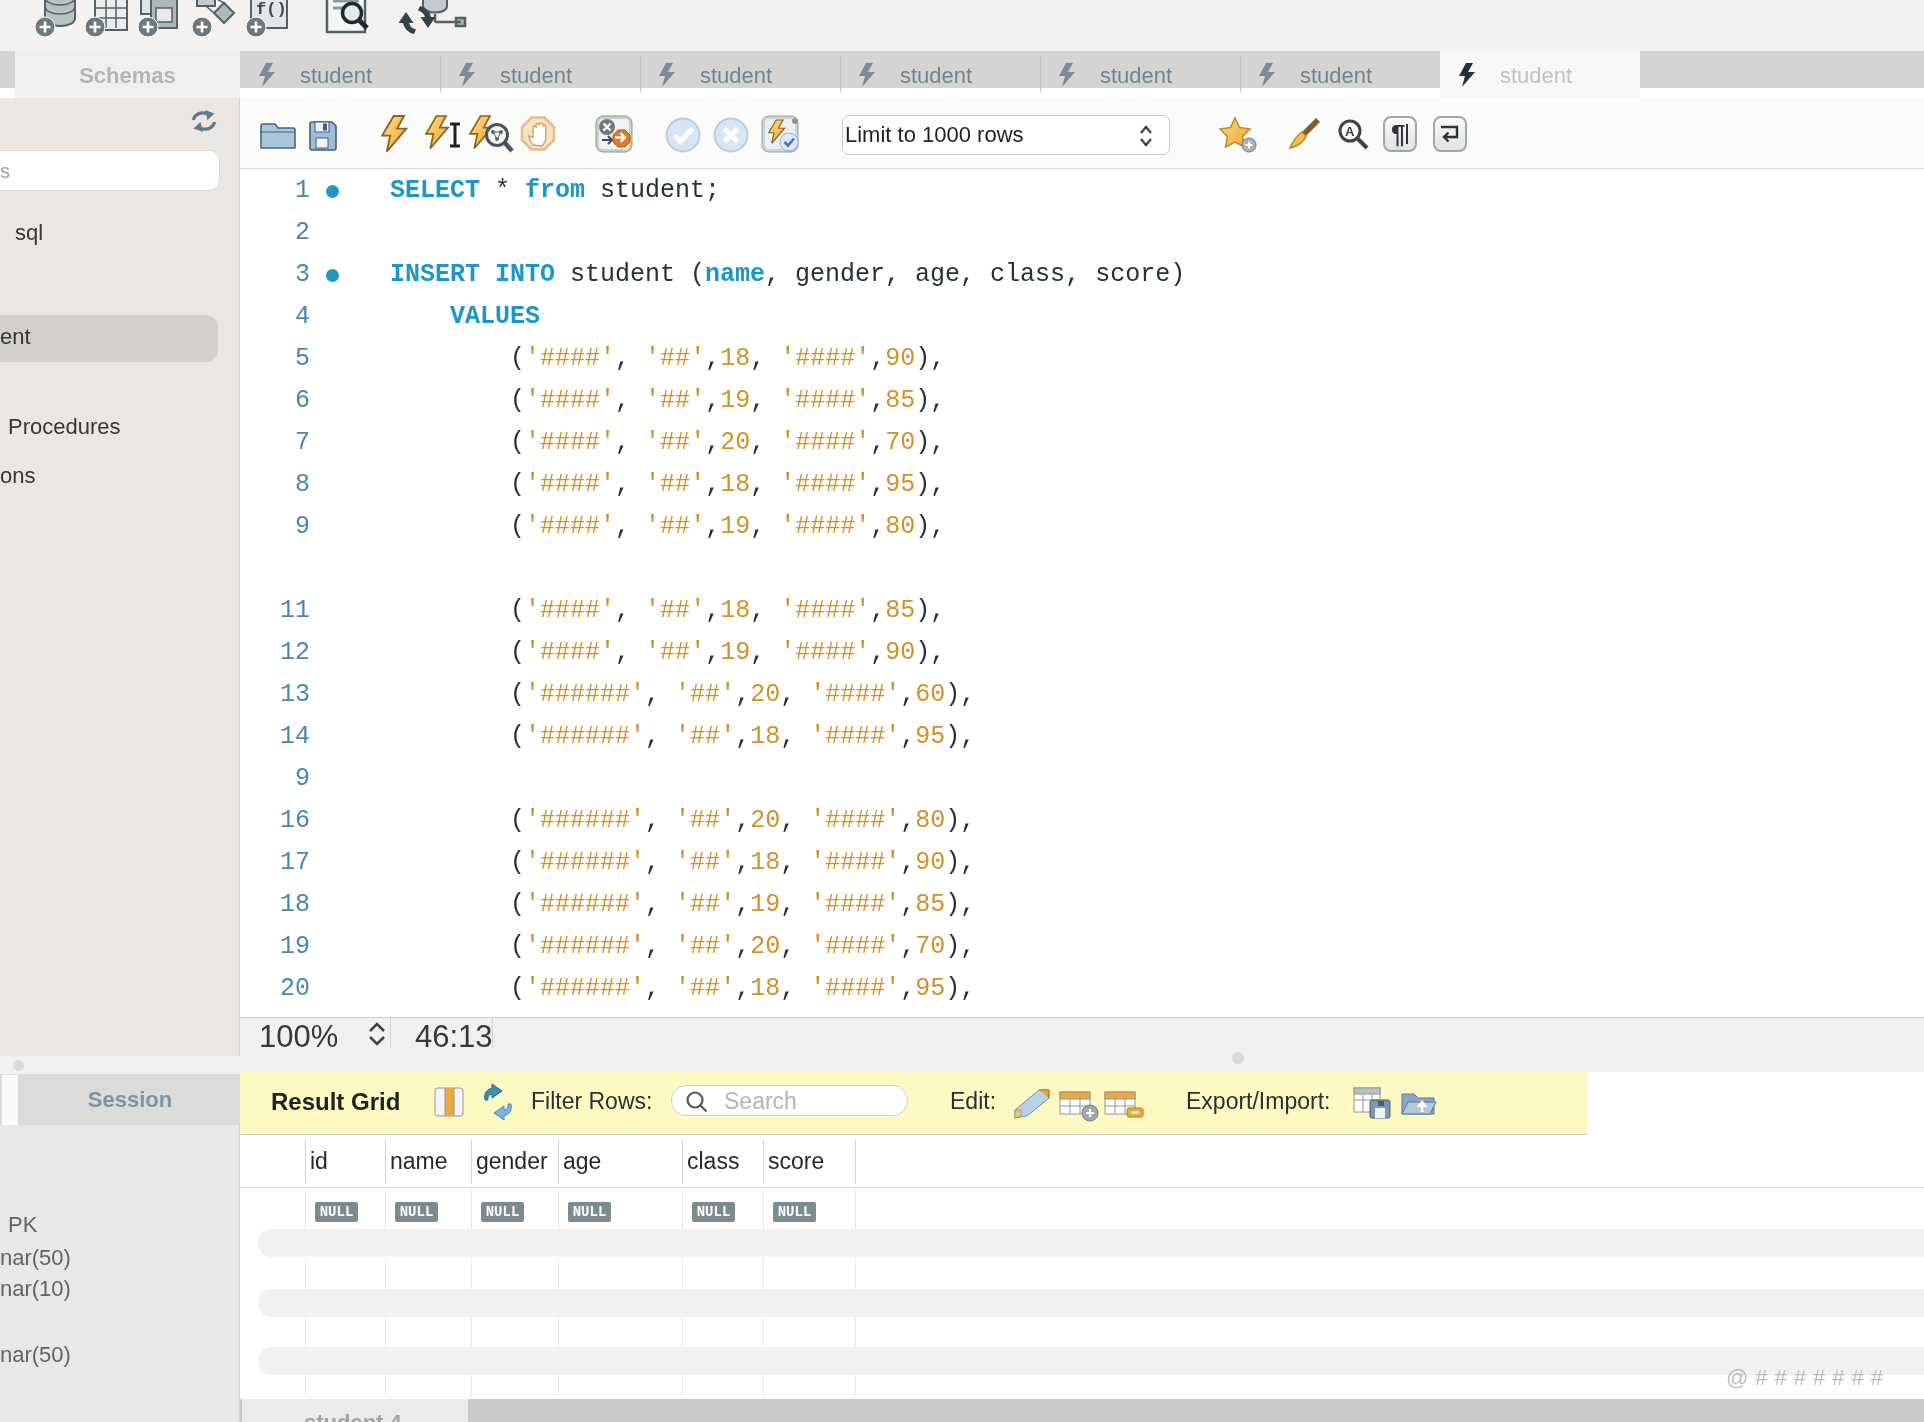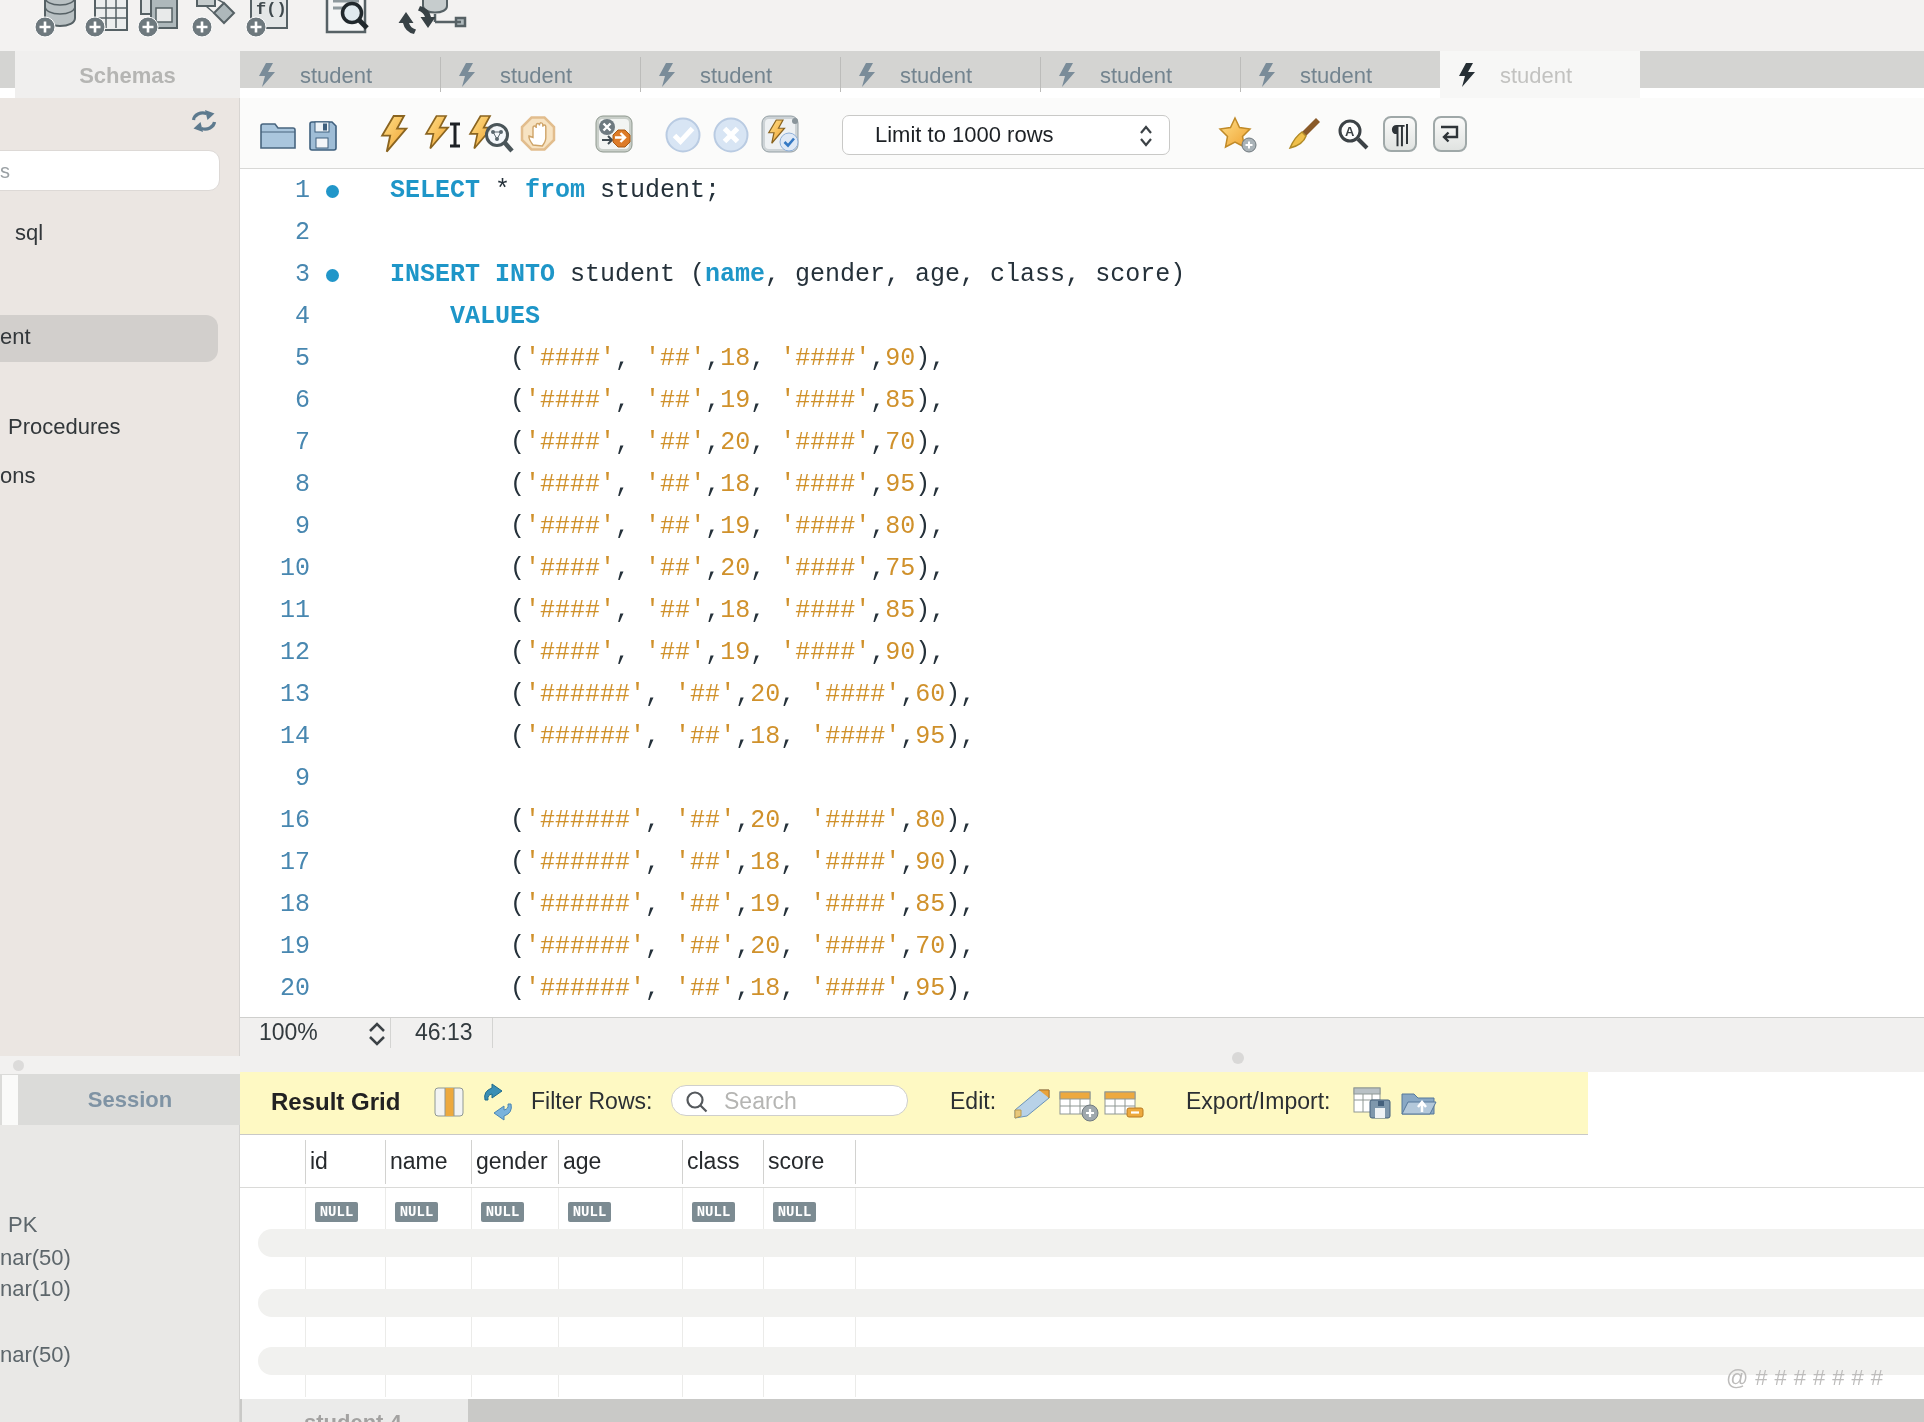--- a/index.html
+++ b/index.html
@@ -30,21 +30,21 @@
 
 #code{position:absolute;left:0;top:72px;width:1684px;height:945px;font-family:"Liberation Mono",monospace;font-size:25px}
 .cl{position:absolute;left:0;width:1684px;height:42px;line-height:42px;white-space:pre}
 .cl .num{position:absolute;left:0;width:70px;text-align:right;color:#4887b0}
 .cl .dot{position:absolute;left:86px;top:15px;width:13px;height:13px;border-radius:50%;background:#2196c9}
 .cl .src{position:absolute;left:150px;color:#25313a}
 .k{color:#1e96c8;font-weight:bold}
 .s{color:#d0912b}
 .cj{font-weight:normal}
 
-#stbar{position:absolute;left:0;top:919px;width:1684px;height:31px;background:#f1f0ef;border-top:1px solid #cfcfcd;font-size:23px;color:#323a3e}
+#stbar{position:absolute;left:0;top:919px;width:1684px;height:31px;background:#f1f0ef;border-top:1px solid #cfcfcd;font-size:31px;color:#323a3e}
 #stbar .sep{position:absolute;top:0;width:1px;height:30px;background:#d4d4d2}
 #gap{position:absolute;left:0;top:950px;width:1684px;height:24px;background:#f1f0ef}
 #gap .dot{position:absolute;left:992px;top:4px;width:12px;height:12px;border-radius:50%;background:#d9d8d7}
 
 #rtool{position:absolute;left:0;top:974px;width:1348px;height:63px;background:#fef9c3;border-bottom:1px solid #c9c9c7;font-size:23px;color:#2b2f33}
 #rsearch{position:absolute;left:431px;top:13px;width:237px;height:31px;background:#fff;border:1px solid #cfcfcd;border-radius:15px}
 
 #grid{position:absolute;left:0;top:1038px;width:1684px;height:263px;background:#fff}
 .gv{position:absolute;top:0;width:1px;height:263px;background:#ebebe9}
 .gvh{position:absolute;top:4px;width:1px;height:44px;background:#d2d2d0}
@@ -250,21 +250,21 @@
           <stop offset="0" stop-color="#ffe08a"></stop>
           <stop offset="1" stop-color="#efa12f"></stop>
         </linearGradient>
         <rect x="2" y="2" width="36" height="36" rx="7" fill="#cdd3d6" stroke="#95a0a5"></rect>
  <rect x="5" y="5" width="30" height="30" rx="4" fill="#eef1f3"></rect>
  <path transform="translate(8,6) scale(0.75)" d="M11 0 L1 17 h7 L5 31 L22 11 h-8 L20 0 z" fill="url(#g1)" stroke="#8a6420" stroke-width="1.6"></path>
  <circle cx="29" cy="28" r="9" fill="#dfe9f6" stroke="#8fb0d8"></circle>
  <path d="M24.5 28 l3.5 3.5 6 -7" stroke="#3579c4" stroke-width="2.6" fill="none"></path>
  <circle cx="35" cy="7" r="3" fill="#8a959b"></circle>
       </svg>
-      <div style="position: absolute; left: 602px; top: 17px; width: 328px; height: 40px; background: rgb(255, 255, 255); border: 1px solid rgb(201, 201, 199); border-radius: 7px; font-size: 22px; color: rgb(29, 33, 37); line-height: 38px; padding-left: 32px;">Limit to 1000 rows<svg width="14" height="24" viewBox="0 0 14 24" style="position:absolute;right:16px;top:8px">
+      <div style="position: absolute; left: 602px; top: 17px; width: 328px; height: 40px; background: rgb(255, 255, 255); border: 1px solid rgb(201, 201, 199); border-radius: 7px; font-size: 22px; color: rgb(29, 33, 37); line-height: 38px; padding-left: 2px;">Limit to 1000 rows<svg width="14" height="24" viewBox="0 0 14 24" style="position:absolute;right:16px;top:8px">
           <path d="M2 9 l5 -6 5 6" fill="none" stroke="#3c4246" stroke-width="2.2"></path>
           <path d="M2 15 l5 6 5 -6" fill="none" stroke="#3c4246" stroke-width="2.2"></path>
         </svg></div>
       <svg width="40" height="38" viewBox="0 0 40 38" style="position: absolute; left: 978px; top: 18px; overflow: visible;">
         <linearGradient id="g1" x1="0" y1="0" x2="1" y2="1">
           <stop offset="0" stop-color="#ffe08a"></stop>
           <stop offset="1" stop-color="#efa12f"></stop>
         </linearGradient>
         <path d="M17 2 l4.5 9.5 10.5 1.5 -7.5 7.5 2 10.5 -9.5 -5 -9.5 5 2 -10.5 -7.5 -7.5 10.5 -1.5 z" fill="url(#g1)" stroke="#c08a28" stroke-width="1.5"></path>
  <circle cx="31" cy="29" r="7" fill="#aab3b8" stroke="#6f787d"></circle>
@@ -298,21 +298,20 @@
   <div id="code">
       <div class="cl" style="top: 0px;"><span class="num">1</span><span class="dot"></span><span class="src"><span class="k">SELECT</span> * <span class="k">from</span> student;</span></div>
       <div class="cl" style="top: 42px;"><span class="num">2</span><span class="src"></span></div>
       <div class="cl" style="top: 84px;"><span class="num">3</span><span class="dot"></span><span class="src"><span class="k">INSERT INTO</span> student (<span class="k">name</span>, gender, age, class, score)</span></div>
       <div class="cl" style="top: 126px;"><span class="num">4</span><span class="src">    <span class="k">VALUES</span></span></div>
       <div class="cl" style="top: 168px;"><span class="num">5</span><span class="src">        (<span class="s">'<b class="cj">####</b>'</span>, <span class="s">'<b class="cj">##</b>'</span>,<span class="s">18</span>, <span class="s">'<b class="cj">####</b>'</span>,<span class="s">90</span>),</span></div>
       <div class="cl" style="top: 210px;"><span class="num">6</span><span class="src">        (<span class="s">'<b class="cj">####</b>'</span>, <span class="s">'<b class="cj">##</b>'</span>,<span class="s">19</span>, <span class="s">'<b class="cj">####</b>'</span>,<span class="s">85</span>),</span></div>
       <div class="cl" style="top: 252px;"><span class="num">7</span><span class="src">        (<span class="s">'<b class="cj">####</b>'</span>, <span class="s">'<b class="cj">##</b>'</span>,<span class="s">20</span>, <span class="s">'<b class="cj">####</b>'</span>,<span class="s">70</span>),</span></div>
       <div class="cl" style="top: 294px;"><span class="num">8</span><span class="src">        (<span class="s">'<b class="cj">####</b>'</span>, <span class="s">'<b class="cj">##</b>'</span>,<span class="s">18</span>, <span class="s">'<b class="cj">####</b>'</span>,<span class="s">95</span>),</span></div>
       <div class="cl" style="top: 336px;"><span class="num">9</span><span class="src">        (<span class="s">'<b class="cj">####</b>'</span>, <span class="s">'<b class="cj">##</b>'</span>,<span class="s">19</span>, <span class="s">'<b class="cj">####</b>'</span>,<span class="s">80</span>),</span></div>
-      <div class="cl" style="top: 378px;"><span class="num">10</span><span class="src">        (<span class="s">'<b class="cj">####</b>'</span>, <span class="s">'<b class="cj">##</b>'</span>,<span class="s">20</span>, <span class="s">'<b class="cj">####</b>'</span>,<span class="s">75</span>),</span></div>
       <div class="cl" style="top: 420px;"><span class="num">11</span><span class="src">        (<span class="s">'<b class="cj">####</b>'</span>, <span class="s">'<b class="cj">##</b>'</span>,<span class="s">18</span>, <span class="s">'<b class="cj">####</b>'</span>,<span class="s">85</span>),</span></div>
       <div class="cl" style="top: 462px;"><span class="num">12</span><span class="src">        (<span class="s">'<b class="cj">####</b>'</span>, <span class="s">'<b class="cj">##</b>'</span>,<span class="s">19</span>, <span class="s">'<b class="cj">####</b>'</span>,<span class="s">90</span>),</span></div>
       <div class="cl" style="top: 504px;"><span class="num">13</span><span class="src">        (<span class="s">'<b class="cj">######</b>'</span>, <span class="s">'<b class="cj">##</b>'</span>,<span class="s">20</span>, <span class="s">'<b class="cj">####</b>'</span>,<span class="s">60</span>),</span></div>
       <div class="cl" style="top: 546px;"><span class="num">14</span><span class="src">        (<span class="s">'<b class="cj">######</b>'</span>, <span class="s">'<b class="cj">##</b>'</span>,<span class="s">18</span>, <span class="s">'<b class="cj">####</b>'</span>,<span class="s">95</span>),</span></div>
       <div class="cl" style="top: 588px;"><span class="num">9</span></div>
       <div class="cl" style="top: 630px;"><span class="num">16</span><span class="src">        (<span class="s">'<b class="cj">######</b>'</span>, <span class="s">'<b class="cj">##</b>'</span>,<span class="s">20</span>, <span class="s">'<b class="cj">####</b>'</span>,<span class="s">80</span>),</span></div>
       <div class="cl" style="top: 672px;"><span class="num">17</span><span class="src">        (<span class="s">'<b class="cj">######</b>'</span>, <span class="s">'<b class="cj">##</b>'</span>,<span class="s">18</span>, <span class="s">'<b class="cj">####</b>'</span>,<span class="s">90</span>),</span></div>
       <div class="cl" style="top: 714px;"><span class="num">18</span><span class="src">        (<span class="s">'<b class="cj">######</b>'</span>, <span class="s">'<b class="cj">##</b>'</span>,<span class="s">19</span>, <span class="s">'<b class="cj">####</b>'</span>,<span class="s">85</span>),</span></div>
       <div class="cl" style="top: 756px;"><span class="num">19</span><span class="src">        (<span class="s">'<b class="cj">######</b>'</span>, <span class="s">'<b class="cj">##</b>'</span>,<span class="s">20</span>, <span class="s">'<b class="cj">####</b>'</span>,<span class="s">70</span>),</span></div>
       <div class="cl" style="top: 798px;"><span class="num">20</span><span class="src">        (<span class="s">'<b class="cj">######</b>'</span>, <span class="s">'<b class="cj">##</b>'</span>,<span class="s">18</span>, <span class="s">'<b class="cj">####</b>'</span>,<span class="s">95</span>),</span></div>

